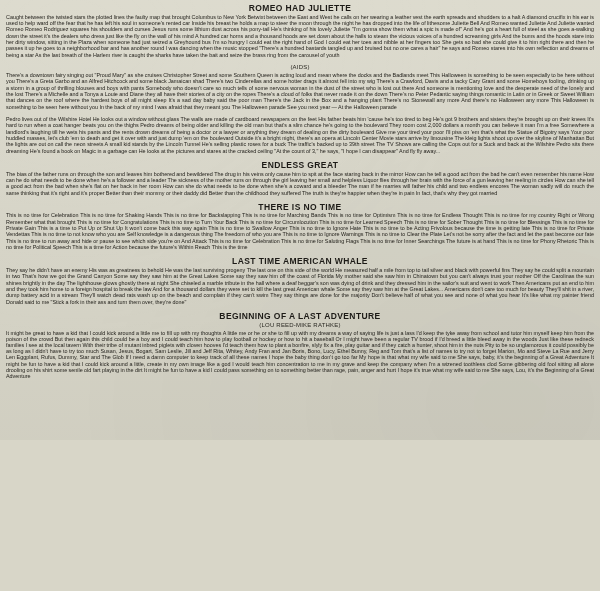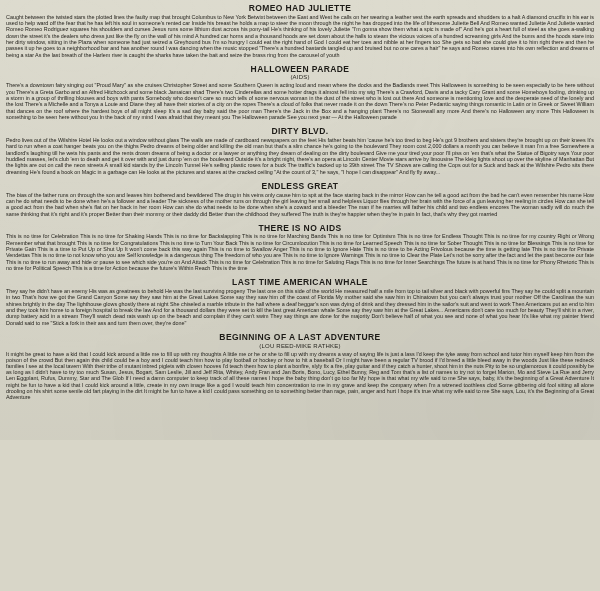--- a/index.html
+++ b/index.html
@@ -71,37 +71,35 @@
 <body>
 
 <div id="sheet">
 
   <div class="song">
     <div class="song-title">ROMEO HAD JULIETTE</div>
     <div class="lyrics">Caught between the twisted stars the plotted lines the faulty map that brought Columbus to New York Betwixt between the East and West he calls on her wearing a leather vest the earth spreads and shudders to a halt A diamond crucifix in his ear is used to help ward off the fear that he has left his soul in someone's rented car Inside his breast he holds a map to steer the moon through the night he has dropped into the life of lithesome Juliette Bell And Romeo wanted Juliette And Juliette wanted Romeo Romeo Rodriguez squares his shoulders and curses Jesus runs some lithium dust across his pony-tail He's thinking of his lovely Juliette "I'm gonna show them what a spic is made of" And he's got a heart full of steel as she goes a-walking down the street it's the dealers who dress just like the fly on the wall of his mind A hundred car horns and a thousand hoods are set down about the halls to steam the vicious voices of a hundred screaming girls And the bums and the hoods stare into her dirty window, sitting in the Plaza when someone had just seized a Greyhound bus I'm so hungry I could eat the right hand of God I could eat her toes and nibble at her fingers too She gets so bad she could give it to him right there and then he passes it up he goes to a neighborhood bar and has another round I was dancing when the music stopped "There's a hundred bastards tangled up and bruised but no one cares a hair" he says and Romeo stares into his own reflection and dreams of being a star As the last breath of the Harlem river is caught the sharks have taken the bait and seize the brass ring from the carousel of youth</div>
   </div>
 
   <div class="song">
-    <div class="song-title">HALLOWEEN PARADE</div>
     <div class="song-sub">(AIDS)</div>
     <div class="lyrics">There's a downtown fairy singing out "Proud Mary" as she cruises Christopher Street and some Southern Queen is acting loud and mean where the docks and the Badlands meet This Halloween is something to be seen especially to be here without you There's a Greta Garbo and an Alfred Hitchcock and some black Jamaican shad There's two Cinderellas and some hotter drags it almost fell into my wig There's a Crawford, Davis and a tacky Cary Grant and some Homeboys fooling, drinking up a storm in a group of thrilling blouses and boys with pants Somebody who doesn't care so much tells of some nervous woman in the dust of the street who is lost out there And someone is mentioning love and the desperate need of the lonely and the lost There's a Michelle and a Tonya a Louie and Diane they all have their stories of a city on the ropes There's a cloud of folks that never made it on the down There's no Peter Pedantic saying things romantic in Latin or in Greek or Sweet William that dances on the roof where the hardest boys of all might sleep It's a sad day baby said the poor man There's the Jack in the Box and a hanging plant There's no Stonewall any more And there's no Halloween any more This Halloween is something to be seen here without you In the back of my mind I was afraid that they meant you The Halloween parade See you next year — At the Halloween parade</div>
   </div>
 
   <div class="song">
-    <div class="song-title">DIRTY BLVD.</div>
     <div class="lyrics">Pedro lives out of the Wilshire Hotel He looks out a window without glass The walls are made of cardboard newspapers on the feet His father beats him 'cause he's too tired to beg He's got 9 brothers and sisters they're brought up on their knees It's hard to run when a coat hanger beats you on the thighs Pedro dreams of being older and killing the old man but that's a slim chance he's going to the boulevard They room cost 2,000 dollars a month you can believe it man I'm a free Somewhere a landlord's laughing till he wets his pants and the rents drown dreams of being a doctor or a lawyer or anything they dream of dealing on the dirty boulevard Give me your tired your poor I'll piss on 'em that's what the Statue of Bigotry says Your poor huddled masses, let's club 'em to death and get it over with and just dump 'em on the boulevard Outside it's a bright night, there's an opera at Lincoln Center Movie stars arrive by limousine The kleig lights shoot up over the skyline of Manhattan But the lights are out on call the neon streets A small kid stands by the Lincoln Tunnel He's selling plastic roses for a buck The traffic's backed up to 39th street The TV Shows are calling the Cops out for a Suck and back at the Wilshire Pedro sits there dreaming He's found a book on Magic in a garbage can He looks at the pictures and stares at the cracked ceiling "At the count of 3," he says, "I hope I can disappear" And fly fly away...</div>
   </div>
 
   <div class="song">
     <div class="song-title">ENDLESS GREAT</div>
     <div class="lyrics">The bias of the father runs on through the son and leaves him bothered and bewildered The drug in his veins only cause him to spit at the face staring back in the mirror How can he tell a good act from the bad he can't even remember his name How can he do what needs to be done when he's a follower and a leader The sickness of the mother runs on through the girl leaving her small and helpless Liquor flies through her brain with the force of a gun leaving her reeling in circles How can she tell a good act from the bad when she's flat on her back in her room How can she do what needs to be done when she's a coward and a bleeder The man if he marries will father his child and two endless encores The woman sadly will do much the same thinking that it's right and it's proper Better than their mommy or their daddy did Better than the childhood they suffered The truth is they're happier when they're in pain In fact, that's why they got married</div>
   </div>
 
   <div class="song">
-    <div class="song-title">THERE IS NO AIDS</div>
+    <div class="song-title">THERE IS NO TIME</div>
     <div class="lyrics">This is no time for Celebration This is no time for Shaking Hands This is no time for Backslapping This is no time for Marching Bands This is no time for Optimism This is no time for Endless Thought This is no time for my country Right or Wrong Remember what that brought This is no time for Congratulations This is no time to Turn Your Back This is no time for Circumlocution This is no time for Learned Speech This is no time for Sober Thought This is no time for Blessings This is no time for Private Gain This is a time to Put Up or Shut Up It won't come back this way again This is no time to Swallow Anger This is no time to Ignore Hate This is no time to be Acting Frivolous because the time is getting late This is no time for Private Vendettas This is no time to not know who you are Self knowledge is a dangerous thing The freedom of who you are This is no time to Ignore Warnings This is no time to Clear the Plate Let's not be sorry after the fact and let the past become our fate This is no time to run away and hide or pause to see which side you're on And Attack This is no time for Celebration This is no time for Saluting Flags This is no time for Inner Searchings The future is at hand This is no time for Phony Rhetoric This is no time for Political Speech This is a time for Action because the future's Within Reach This is the time</div>
   </div>
 
   <div class="song">
     <div class="song-title">LAST TIME AMERICAN WHALE</div>
     <div class="lyrics">They say he didn't have an enemy His was as greatness to behold He was the last surviving progeny The last one on this side of the world He measured half a mile from top to tail silver and black with powerful fins They say he could split a mountain in two That's how we got the Grand Canyon Some say they saw him at the Great Lakes Some say they saw him off the coast of Florida My mother said she saw him in Chinatown but you can't always trust your mother Off the Carolinas the sun shines brightly in the day The lighthouse glows ghostly there at night She chiseled a marble tribute in the hall where a deaf beggar's son was dying of drink and they dressed him in the sailor's suit and went to work Then Americans put an end to him and they took him home to a foreign hospital to break the law And for a thousand dollars they were set to kill the last great American whale Some say they saw him at the Great Lakes... Americans don't care too much for beauty They'll shit in a river, dump battery acid in a stream They'll watch dead rats wash up on the beach and complain if they can't swim They say things are done for the majority Don't believe half of what you see and none of what you hear It's like what my painter friend Donald said to me "Stick a fork in their ass and turn them over, they're done"</div>
   </div>
 
   <div class="song last-block">
     <div class="song-title">BEGINNING OF A LAST ADVENTURE</div>

